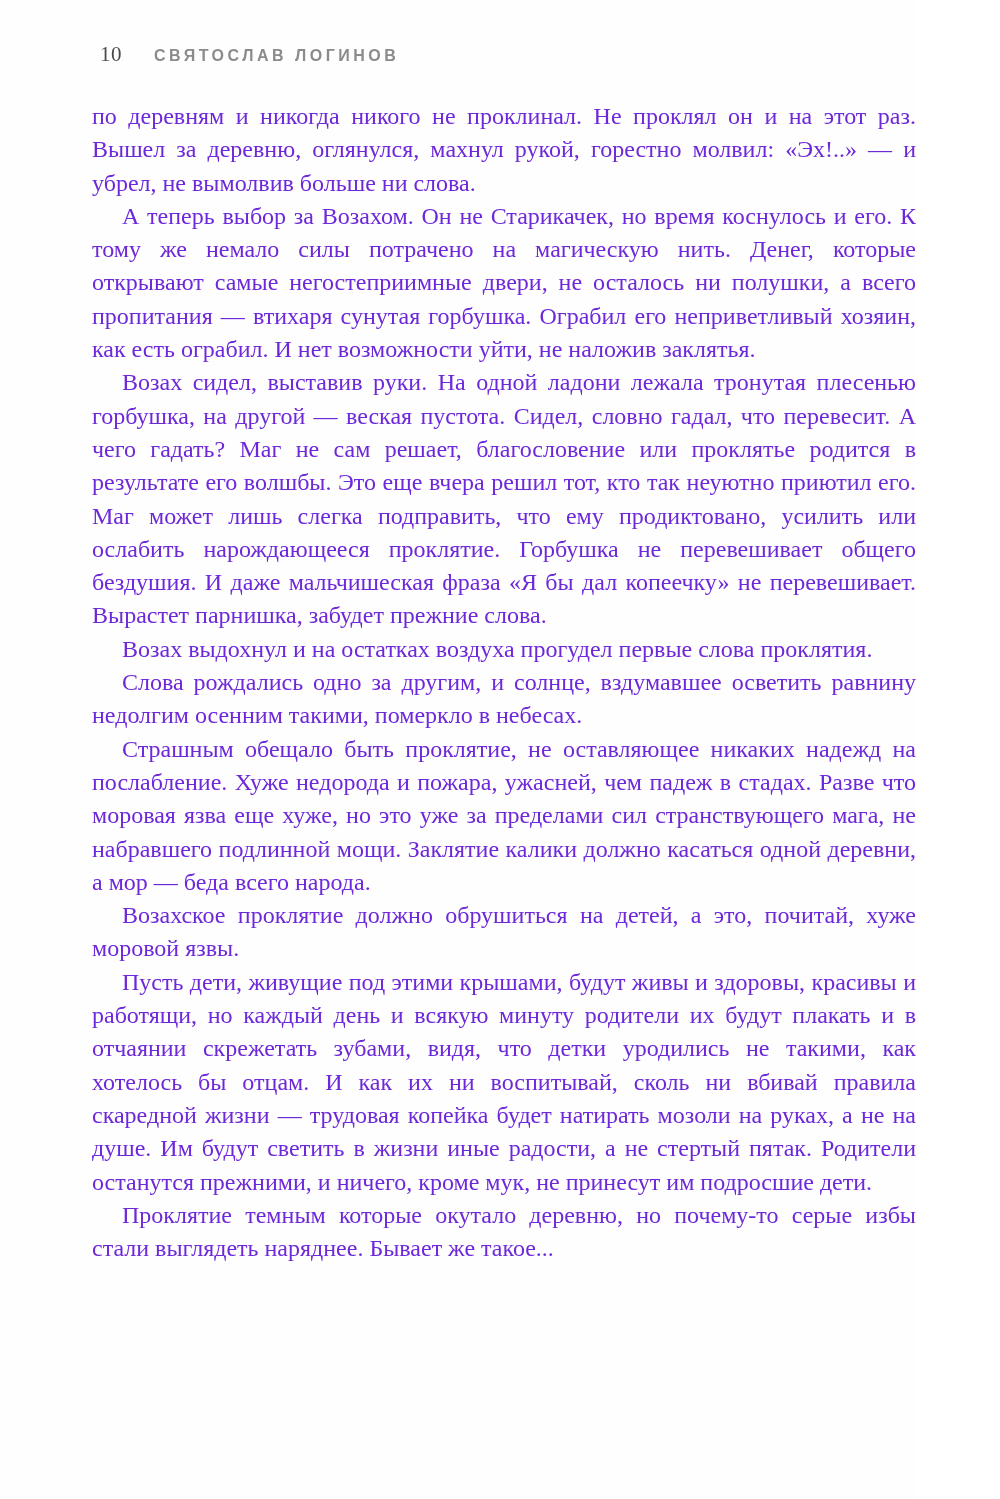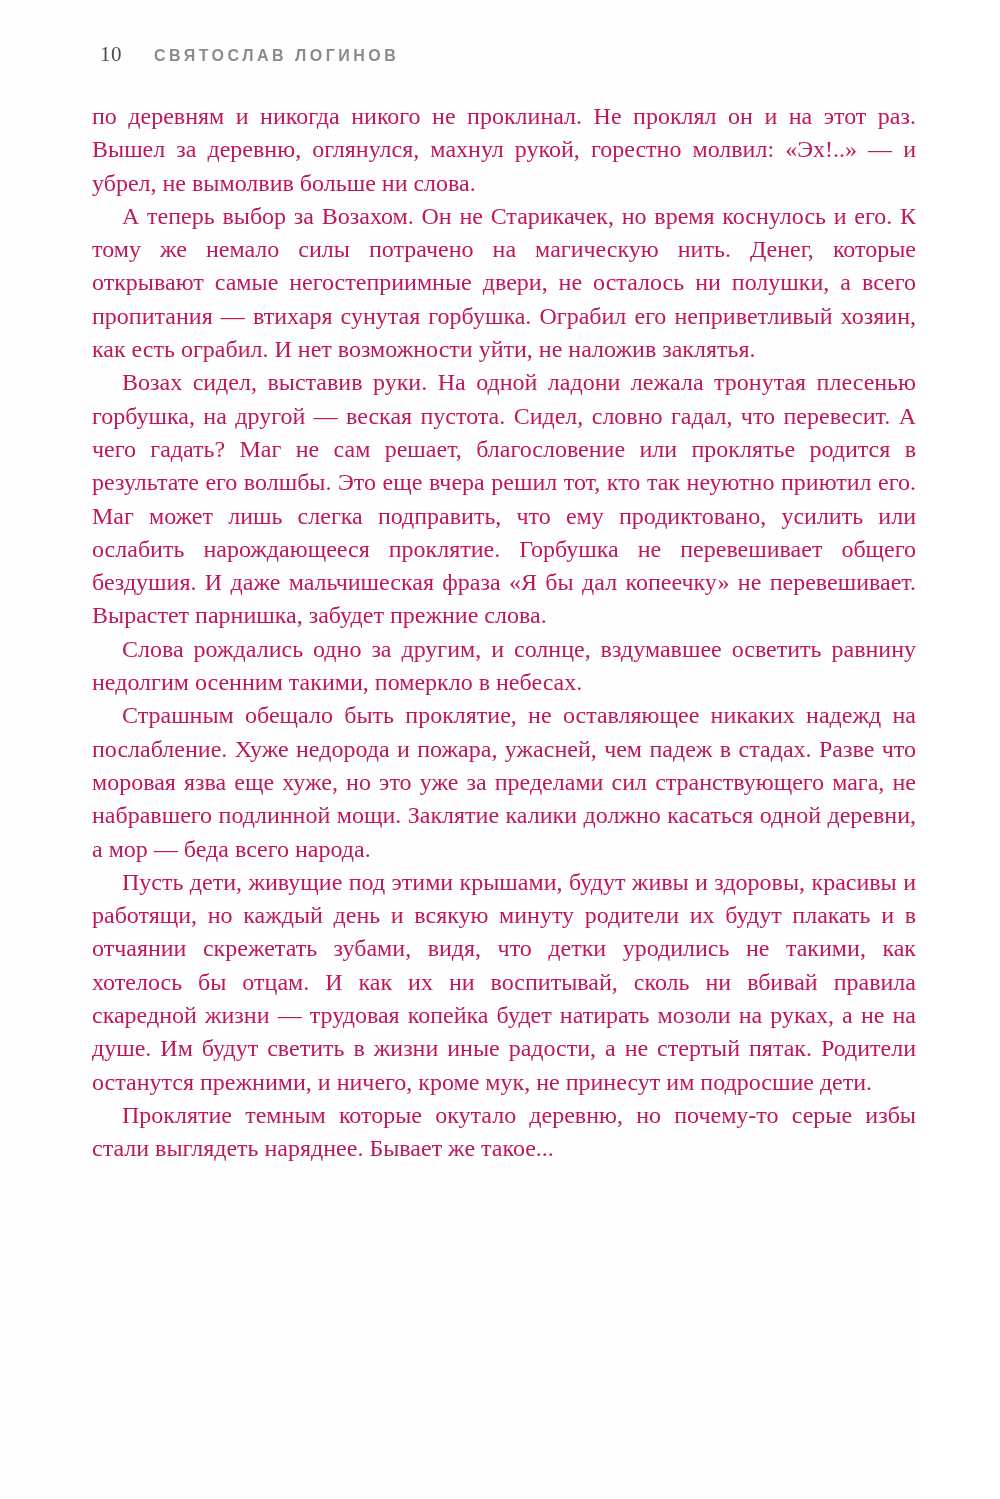--- a/index.html
+++ b/index.html
@@ -45,39 +45,41 @@
     top: 100px;
     left: 92px;
     width: 824px;
   }
   .text-block p {
     margin: 0;
     font-size: 24px;
     line-height: 33.3px;
     text-align: justify;
     text-indent: 30px;
-    color: #be185d;
+    color: #6d28d9;
   }
   .text-block p.no-indent {
     text-indent: 0;
   }
 </style>
 </head>
 <body>
 
 <div class="page">
 
   <div class="running-header">
     <span class="page-number">10</span>
     <span class="running-title">СВЯТОСЛАВ ЛОГИНОВ</span>
   </div>
 
   <div class="text-block">
     <p class="no-indent">по деревням и никогда никого не проклинал. Не проклял он и на этот раз. Вышел за деревню, оглянулся, махнул рукой, горестно молвил: «Эх!..» — и убрел, не вымолвив больше ни слова.</p>
     <p>А теперь выбор за Возахом. Он не Старикачек, но время коснулось и его. К тому же немало силы потрачено на магическую нить. Денег, которые открывают самые негостеприимные двери, не осталось ни полушки, а всего пропитания — втихаря сунутая горбушка. Ограбил его неприветливый хозяин, как есть ограбил. И нет возможности уйти, не наложив заклятья.</p>
     <p>Возах сидел, выставив руки. На одной ладони лежала тронутая плесенью горбушка, на другой — веская пустота. Сидел, словно гадал, что перевесит. А чего гадать? Маг не сам решает, благословение или проклятье родится в результате его волшбы. Это еще вчера решил тот, кто так неуютно приютил его. Маг может лишь слегка подправить, что ему продиктовано, усилить или ослабить нарождающееся проклятие. Горбушка не перевешивает общего бездушия. И даже мальчишеская фраза «Я бы дал копеечку» не перевешивает. Вырастет парнишка, забудет прежние слова.</p>
+    <p>Возах выдохнул и на остатках воздуха прогудел первые слова проклятия.</p>
     <p>Слова рождались одно за другим, и солнце, вздумавшее осветить равнину недолгим осенним такими, померкло в небесах.</p>
     <p>Страшным обещало быть проклятие, не оставляющее никаких надежд на послабление. Хуже недорода и пожара, ужасней, чем падеж в стадах. Разве что моровая язва еще хуже, но это уже за пределами сил странствующего мага, не набравшего подлинной мощи. Заклятие калики должно касаться одной деревни, а мор — беда всего народа.</p>
+    <p>Возахское проклятие должно обрушиться на детей, а это, почитай, хуже моровой язвы.</p>
     <p>Пусть дети, живущие под этими крышами, будут живы и здоровы, красивы и работящи, но каждый день и всякую минуту родители их будут плакать и в отчаянии скрежетать зубами, видя, что детки уродились не такими, как хотелось бы отцам. И как их ни воспитывай, сколь ни вбивай правила скаредной жизни — трудовая копейка будет натирать мозоли на руках, а не на душе. Им будут светить в жизни иные радости, а не стертый пятак. Родители останутся прежними, и ничего, кроме мук, не принесут им подросшие дети.</p>
     <p>Проклятие темным которые окутало деревню, но почему-то серые избы стали выглядеть наряднее. Бывает же такое...</p>
   </div>
 
 </div>
 
 </body></html>

